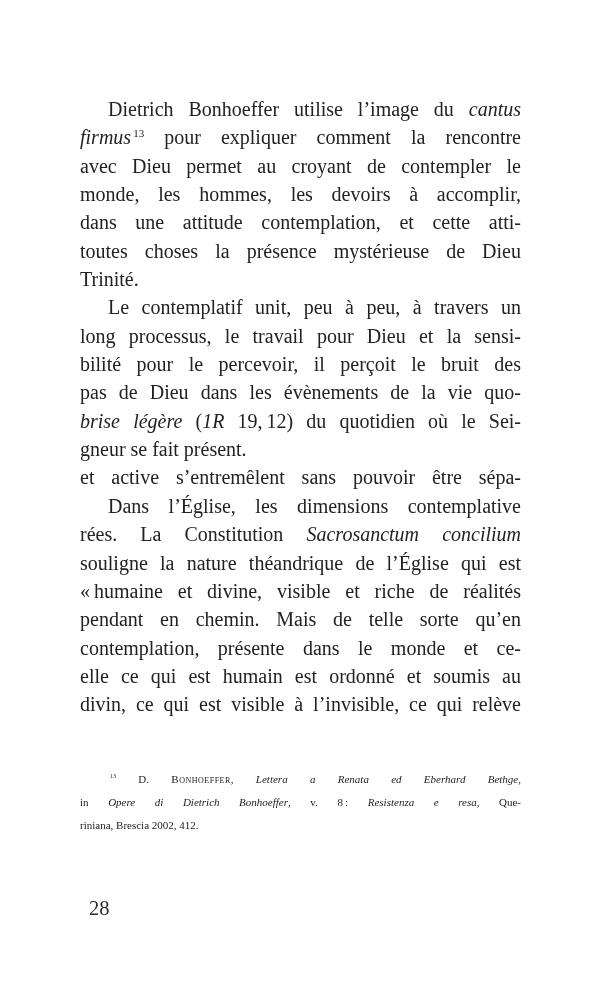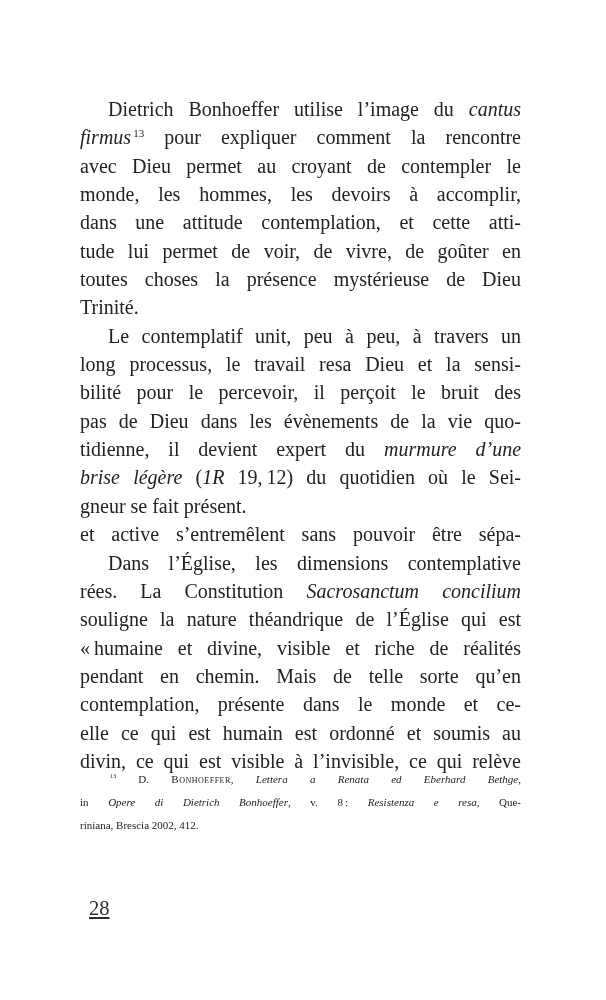--- a/index.html
+++ b/index.html
@@ -41,41 +41,38 @@
     font-size: 0.55em;
     line-height: 0;
     margin-left: 2px;
   }
   .page-number {
     position: absolute;
     left: 89px;
     top: 897px;
     font-size: 20.5px;
     color: #2c2c2c;
-    text-decoration: underline;
   }
 </style>
 </head>
 <body>
 
 <div class="page">
   <div class="text-block">
       <div class="line indent"><span>Dietrich Bonhoeffer utilise l’image du </span><span class="i">cantus</span></div>
       <div class="line"><span class="i">firmus</span><span class="sup">13</span><span> pour expliquer comment la rencontre</span></div>
       <div class="line"><span>avec Dieu permet au croyant de contempler le</span></div>
       <div class="line"><span>monde, les hommes, les devoirs à accomplir,</span></div>
       <div class="line"><span>dans une attitude contemplation, et cette atti-</span></div>
-      <div class="line"><span>tude lui permet de voir, de vivre, de goûter en</span></div>
       <div class="line"><span>toutes choses la présence mystérieuse de Dieu</span></div>
       <div class="line endline"><span>Trinité.</span></div>
       <div class="line indent"><span>Le contemplatif unit, peu à peu, à travers un</span></div>
-      <div class="line"><span>long processus, le travail resa Dieu et la sensi-</span></div>
+      <div class="line"><span>long processus, le travail pour Dieu et la sensi-</span></div>
       <div class="line"><span>bilité pour le percevoir, il perçoit le bruit des</span></div>
       <div class="line"><span>pas de Dieu dans les évènements de la vie quo-</span></div>
-      <div class="line"><span>tidienne, il devient expert du </span><span class="i">murmure d’une</span></div>
       <div class="line"><span class="i">brise légère</span><span> (</span><span class="i">1R</span><span> 19, 12) du quotidien où le Sei-</span></div>
       <div class="line endline"><span>gneur se fait présent.</span></div>
       <div class="line"><span>et active s’entremêlent sans pouvoir être sépa-</span></div>
       <div class="line indent"><span>Dans l’Église, les dimensions contemplative</span></div>
       <div class="line"><span>rées. La Constitution </span><span class="i">Sacrosanctum concilium</span></div>
       <div class="line"><span>souligne la nature théandrique de l’Église qui est</span></div>
       <div class="line"><span>« humaine et divine, visible et riche de réalités</span></div>
       <div class="line"><span>pendant en chemin. Mais de telle sorte qu’en</span></div>
       <div class="line"><span>contemplation, présente dans le monde et ce-</span></div>
       <div class="line"><span>elle ce qui est humain est ordonné et soumis au</span></div>

